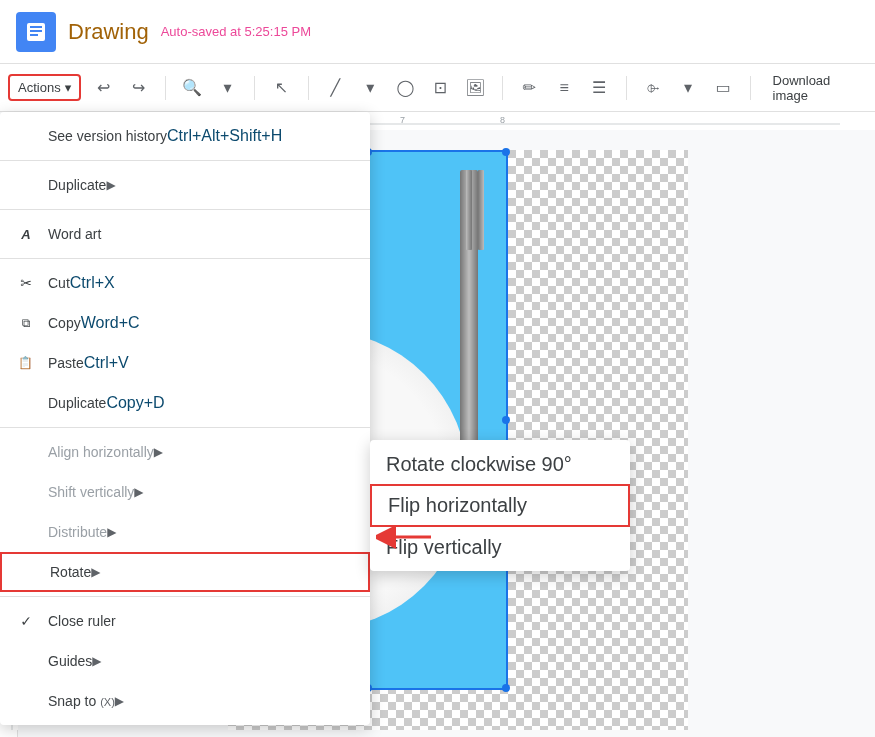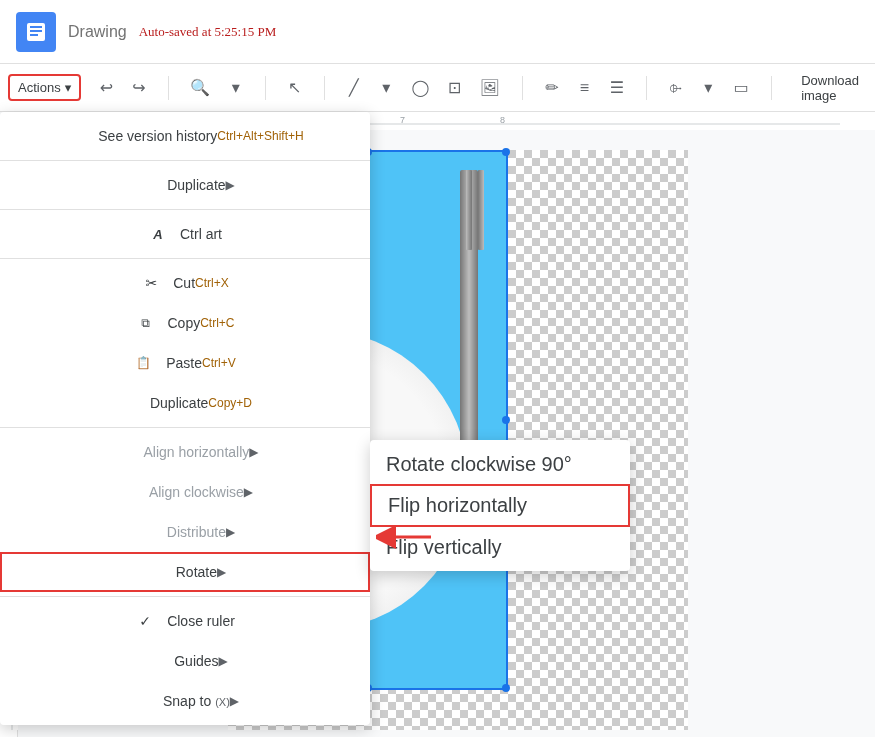--- a/index.html
+++ b/index.html
@@ -7,32 +7,32 @@
 
     
     .header {
       display: flex; align-items: center; justify-content: space-between;
       background: #fff; padding: 0 16px; height: 64px;
       border-bottom: 1px solid #e0e0e0;
     }
     .header-left { display: flex; align-items: center; gap: 12px; }
     .app-icon { width: 40px; height: 40px; background: #4285f4; border-radius: 4px; display: flex; align-items: center; justify-content: center; }
     .app-icon svg { width: 24px; height: 24px; }
-    .app-title { font-size: 16px; color: #737373; font-weight: 400; }
-    .autosave { font-size: 13px; color: #b91c1c; font-family: Liberation Serif, serif; }
+    .app-title { font-size: 22px; color: #a16207; font-weight: 400; }
+    .autosave { font-size: 13px; color: #ec4899; }
     .save-close-btn {
       background: #1a73e8; color: #fff; border: none; border-radius: 4px;
       padding: 10px 24px; font-size: 14px; font-weight: 500; cursor: pointer;
     }
 
     
     .toolbar {
       display: flex; align-items: center; background: #fff;
       padding: 4px 8px; height: 48px; border-bottom: 1px solid #e0e0e0;
-      gap: 18px; position: relative;
+      gap: 10px; position: relative;
     }
     .toolbar-btn {
       background: none; border: 2px solid transparent; border-radius: 4px;
       padding: 4px 8px; font-size: 13px; cursor: pointer; color: #3c4043;
       display: flex; align-items: center; gap: 4px; white-space: nowrap;
     }
     .actions-btn {
       border: 2px solid #e53935 !important;
       color: #3c4043;
     }
@@ -78,27 +78,27 @@
       position: relative;
     }
 
     
     .dropdown-menu {
       position: absolute; top: 48px; left: 0; width: 370px;
       background: #fff; border-radius: 4px; box-shadow: 0 4px 16px rgba(0,0,0,0.2);
       z-index: 100; padding: 4px 0;
     }
     .menu-item {
-      display: flex; align-items: center; justify-content: center;
+      display: flex; align-items: center; justify-content: flex-start;
       padding: 8px 16px; font-size: 14px; color: #3c4043; cursor: pointer;
       min-height: 40px;
     }
     .menu-item.disabled { color: #9aa0a6; cursor: default; }
     .menu-item-left { display: flex; align-items: center; gap: 12px; }
-    .menu-item .shortcut { color: #a16207; font-size: 12px; }
+    .menu-item .shortcut { color: #0c4a6e; font-size: 16px; }
     .menu-item .arrow { color: #5f6368; font-size: 12px; }
     .menu-divider { height: 1px; background: #e0e0e0; margin: 4px 0; }
     .menu-item .check { width: 20px; text-align: center; font-size: 14px; }
     .menu-icon { width: 20px; height: 20px; display: flex; align-items: center; justify-content: center; font-size: 14px; }
 
     
     .rotate-row { border: 2px solid #e53935 !important; }
 
     
     .submenu {
@@ -186,40 +186,40 @@
         <span>Duplicate</span>
       </div>
       <span class="arrow">▶</span>
     </div>
 
     <div class="menu-divider"></div>
 
     <div class="menu-item">
       <div class="menu-item-left">
         <span class="menu-icon" style="font-weight:bold;font-style:italic;font-size:13px;">A</span>
-        <span>Ctrl art</span>
+        <span>Word art</span>
       </div>
     </div>
 
     <div class="menu-divider"></div>
 
     <div class="menu-item">
       <div class="menu-item-left">
         <span class="menu-icon">✂</span>
         <span>Cut</span>
       </div>
       <span class="shortcut">Ctrl+X</span>
     </div>
 
     <div class="menu-item">
       <div class="menu-item-left">
         <span class="menu-icon" style="font-size:12px;">⧉</span>
         <span>Copy</span>
       </div>
-      <span class="shortcut">Ctrl+C</span>
+      <span class="shortcut">Word+C</span>
     </div>
 
     <div class="menu-item">
       <div class="menu-item-left">
         <span class="menu-icon" style="font-size:12px;">📋</span>
         <span>Paste</span>
       </div>
       <span class="shortcut">Ctrl+V</span>
     </div>
 
@@ -237,21 +237,21 @@
       <div class="menu-item-left">
         <span class="menu-icon"></span>
         <span>Align horizontally</span>
       </div>
       <span class="arrow">▶</span>
     </div>
 
     <div class="menu-item disabled">
       <div class="menu-item-left">
         <span class="menu-icon"></span>
-        <span>Align clockwise</span>
+        <span>Shift vertically</span>
       </div>
       <span class="arrow">▶</span>
     </div>
 
     <div class="menu-item disabled">
       <div class="menu-item-left">
         <span class="menu-icon"></span>
         <span>Distribute</span>
       </div>
       <span class="arrow">▶</span>

